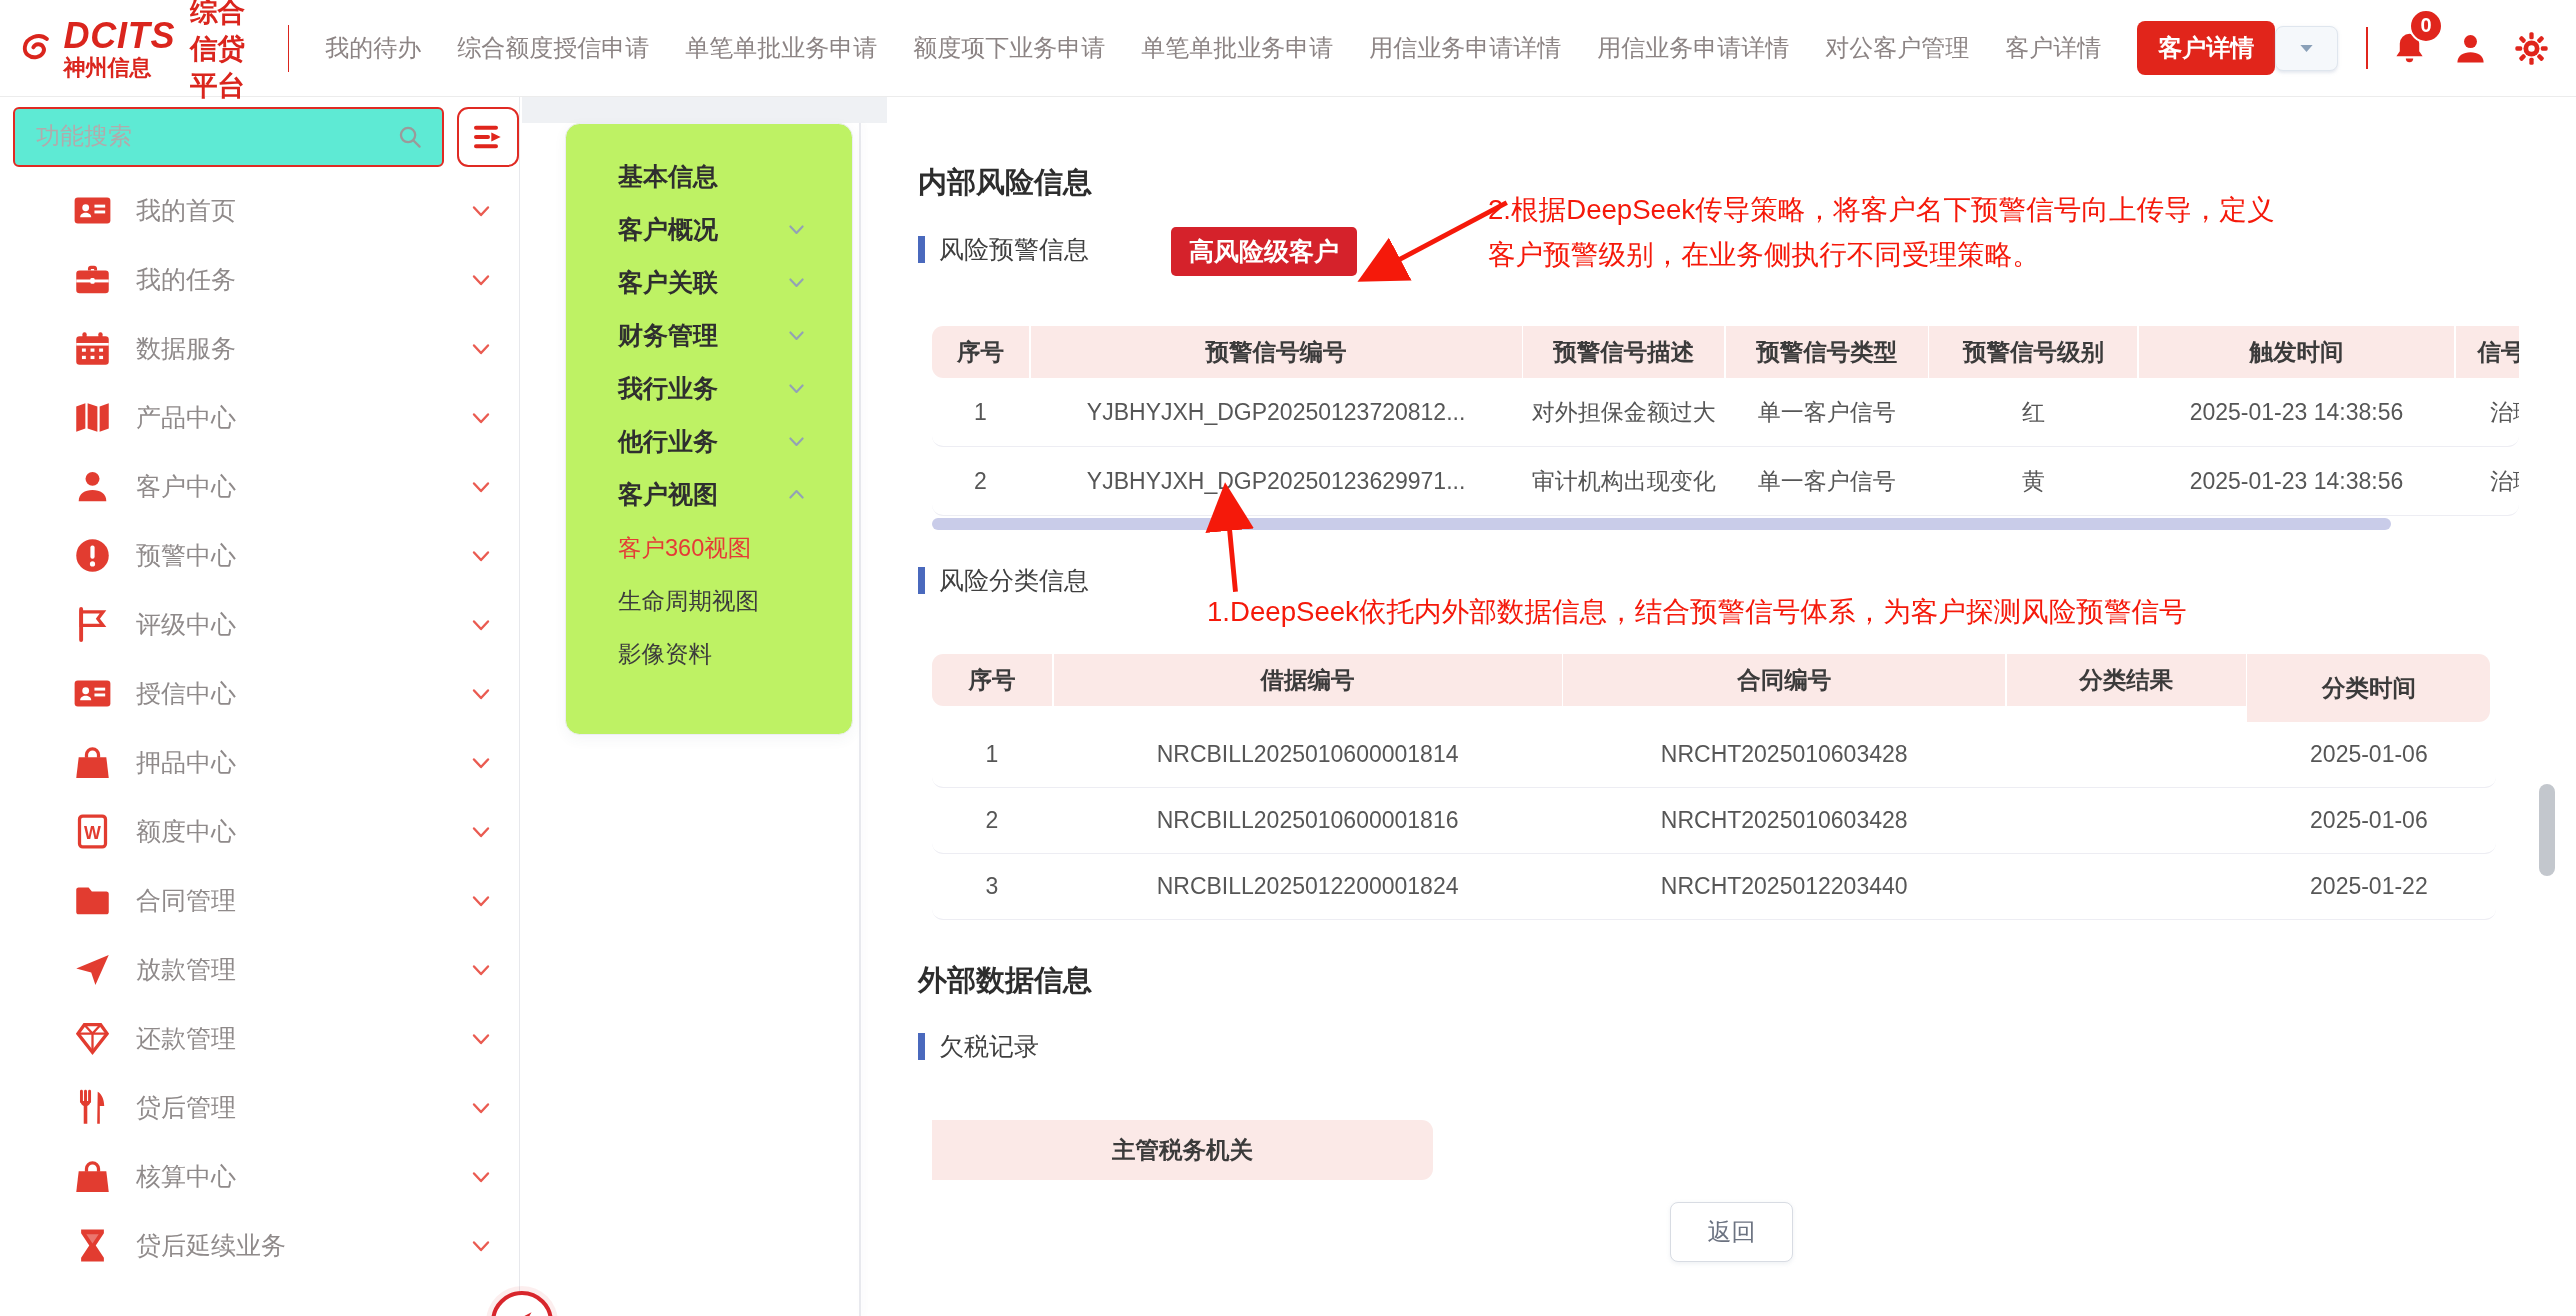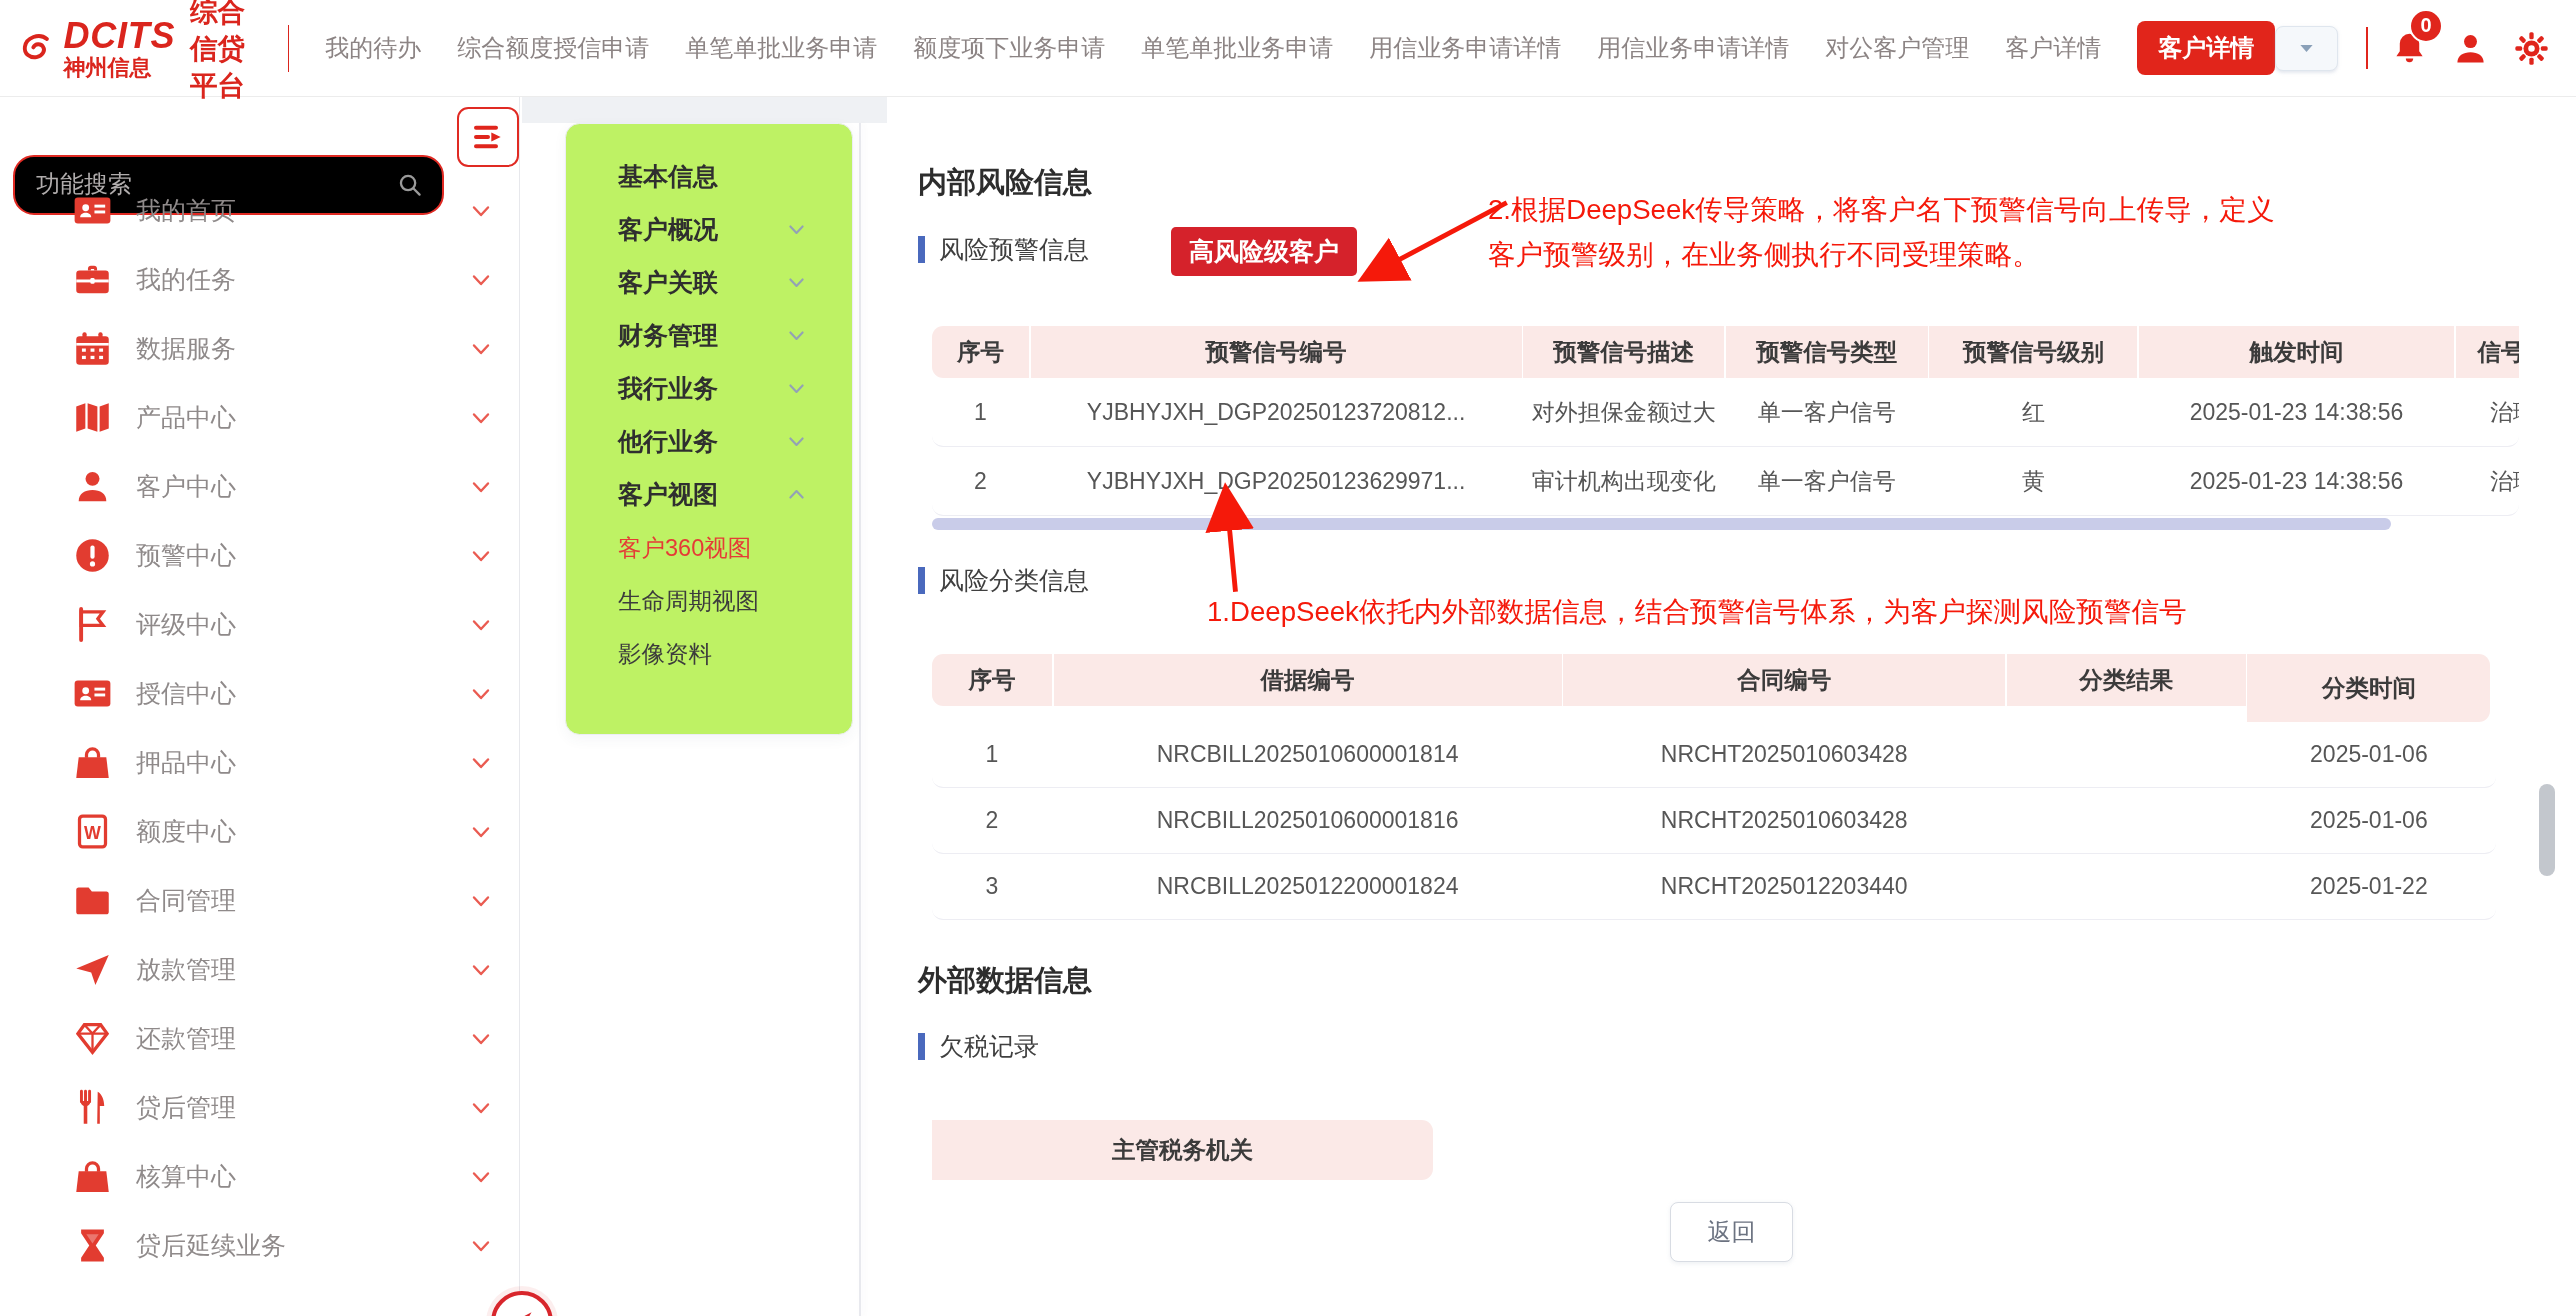--- a/index.html
+++ b/index.html
@@ -29,21 +29,21 @@
   .icon-btn { position:relative; width:37px; height:37px; color:#e0251c; margin-right:24px; cursor:pointer; }
   .icon-btn svg { width:100%; height:100%; }
   .bell-badge { position:absolute; top:-21px; left:18px; min-width:34px; height:34px; background:#e0251c;
                 border:2.4px solid #fff; border-radius:50%; color:#fff; font-size:20px; font-weight:bold;
                 display:flex; align-items:center; justify-content:center; }
 
   
   #sidebar { position:absolute; left:0; top:97px; width:520px; height:1220px; background:#fff;
              border-right:1.6px solid #e7e8ec; z-index:5; }
   .search-row { position:absolute; left:13px; top:9.7px; display:flex; gap:13px; }
-  .search-box { position:relative; width:431px; height:60px; border:2.4px solid #e02a23; border-radius:21px; background:#000000;margin-top:48px; }
+  .search-box { position:relative; width:431px; height:60px; border:2.4px solid #e02a23; border-radius:6px; background:#5eead4; }
   .search-box input { position:absolute; left:21px; top:0; width:357px; height:55px; border:none; outline:none;
                       font-size:24px; color:#666; background:transparent; font-family:inherit; }
   .search-box input::placeholder { color:#b0acac; }
   .search-glass { position:absolute; right:18px; top:14.6px; width:27.6px; height:27.6px; color:#9a9a9a; }
   .menu-btn { width:62px; height:60px; border:2.4px solid #e02a23; border-radius:11.3px; background:#fff;
               display:flex; align-items:center; justify-content:center; cursor:pointer; }
   .menu-btn svg { width:32px; height:32px; color:#e0251c; }
   #side-items { list-style:none; position:absolute; top:79px; left:0; width:100%; }
   .side-item { height:69px; display:flex; align-items:center; padding:0 26px 0 73px; cursor:pointer; }
   .side-icon { width:39px; height:39px; color:#e23c30; flex:0 0 39px; }

